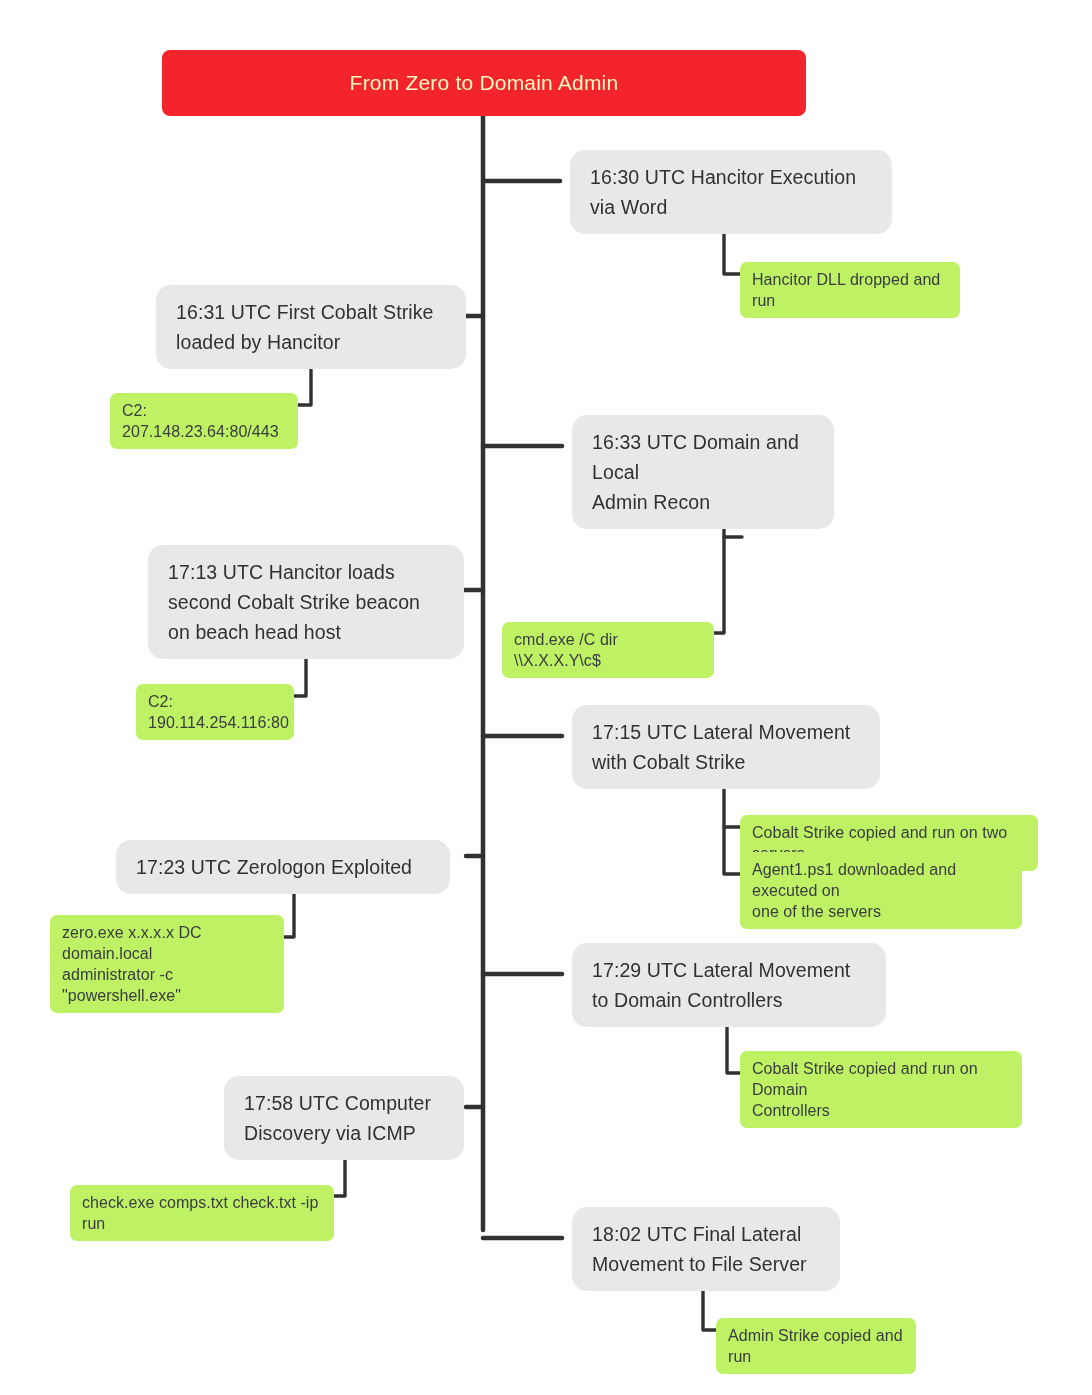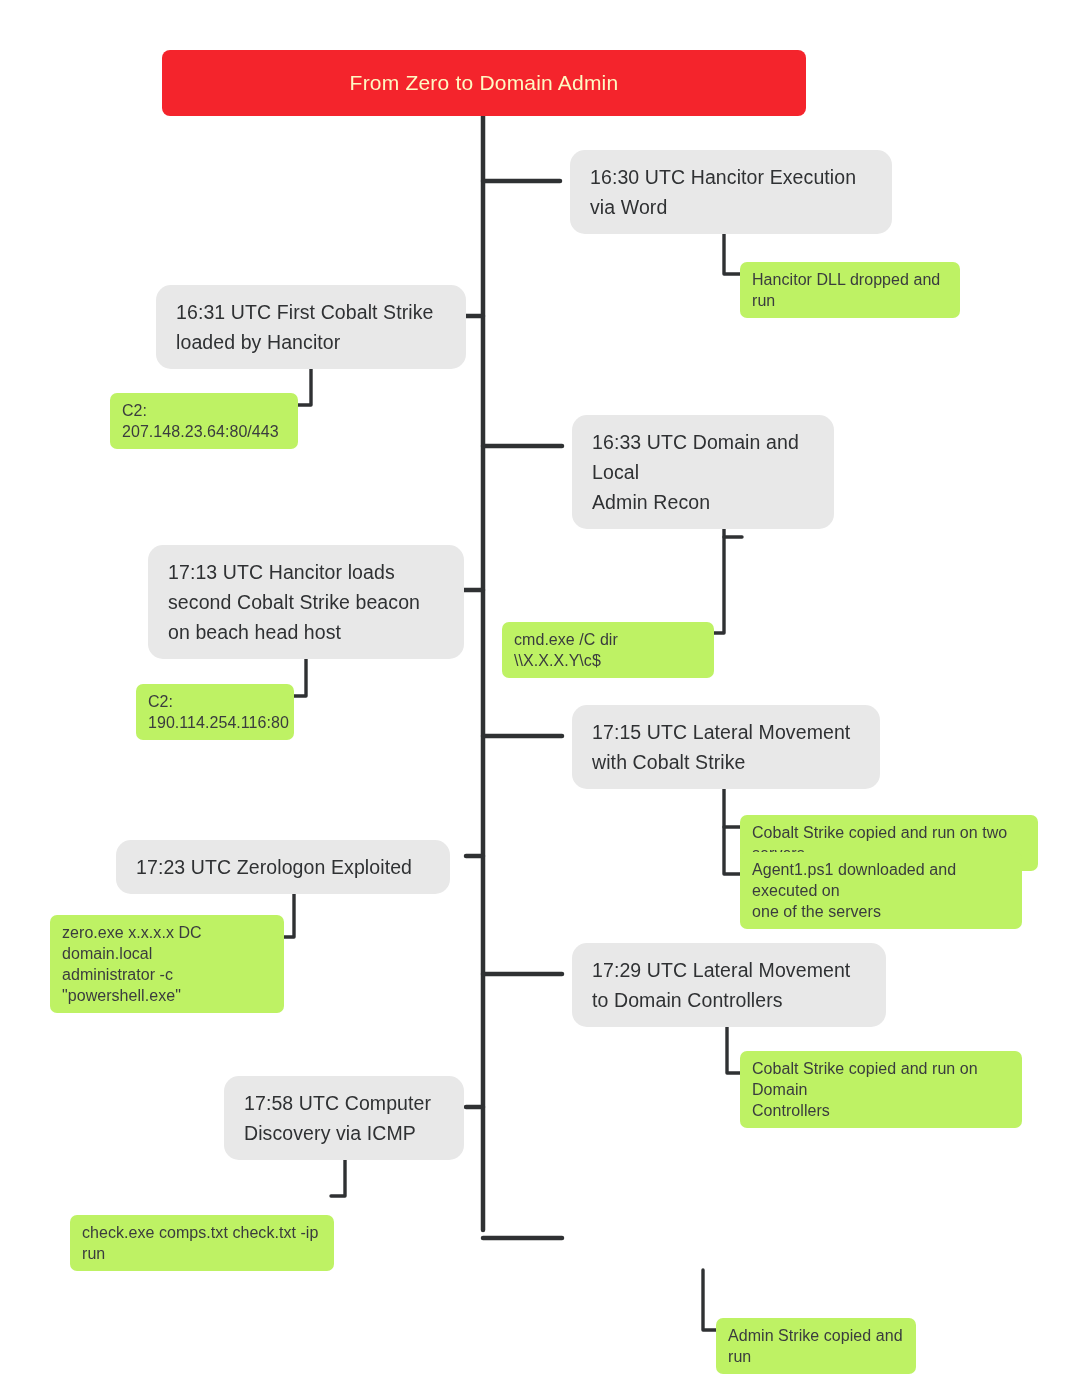--- a/index.html
+++ b/index.html
@@ -145,20 +145,22 @@
 with Cobalt Strike</div>
 
   <div class="node left" style="left:116px; top:840px; width:334px;">17:23 UTC Zerologon Exploited</div>
 
   <div class="node right" style="left:572px; top:943px; width:314px;">17:29 UTC Lateral Movement
 to Domain Controllers</div>
 
   <div class="node left" style="left:224px; top:1076px; width:240px;">17:58 UTC Computer
 Discovery via ICMP</div>
 
+  <div class="node right" style="left:572px; top:1207px; width:268px;">18:02 UTC Final Lateral
+Movement to File Server</div>
 
   <div class="subnode" style="left:740px; top:262px; width:220px;">Hancitor DLL dropped and run</div>
 
   <div class="subnode" style="left:110px; top:393px; width:188px;">C2: 207.148.23.64:80/443</div>
 
 
   <div class="subnode" style="left:502px; top:622px; width:212px;">cmd.exe /C dir \\X.X.X.Y\c$</div>
 
   <div class="subnode" style="left:136px; top:684px; width:158px;">C2: 190.114.254.116:80</div>
 
@@ -166,17 +168,17 @@
 
   <div class="subnode" style="left:740px; top:852px; width:282px;">Agent1.ps1 downloaded and executed on
 one of the servers</div>
 
   <div class="subnode" style="left:50px; top:915px; width:234px;">zero.exe x.x.x.x DC domain.local
 administrator -c "powershell.exe"</div>
 
   <div class="subnode" style="left:740px; top:1051px; width:282px;">Cobalt Strike copied and run on Domain
 Controllers</div>
 
-  <div class="subnode" style="left:70px; top:1215px; width:264px;">check.exe comps.txt check.txt -ip run</div>
+  <div class="subnode" style="left:70px; top:1185px; width:264px;">check.exe comps.txt check.txt -ip run</div>
 
   <div class="subnode" style="left:716px; top:1318px; width:200px;">Admin Strike copied and run</div>
 
 </div>
 
 </body></html>

